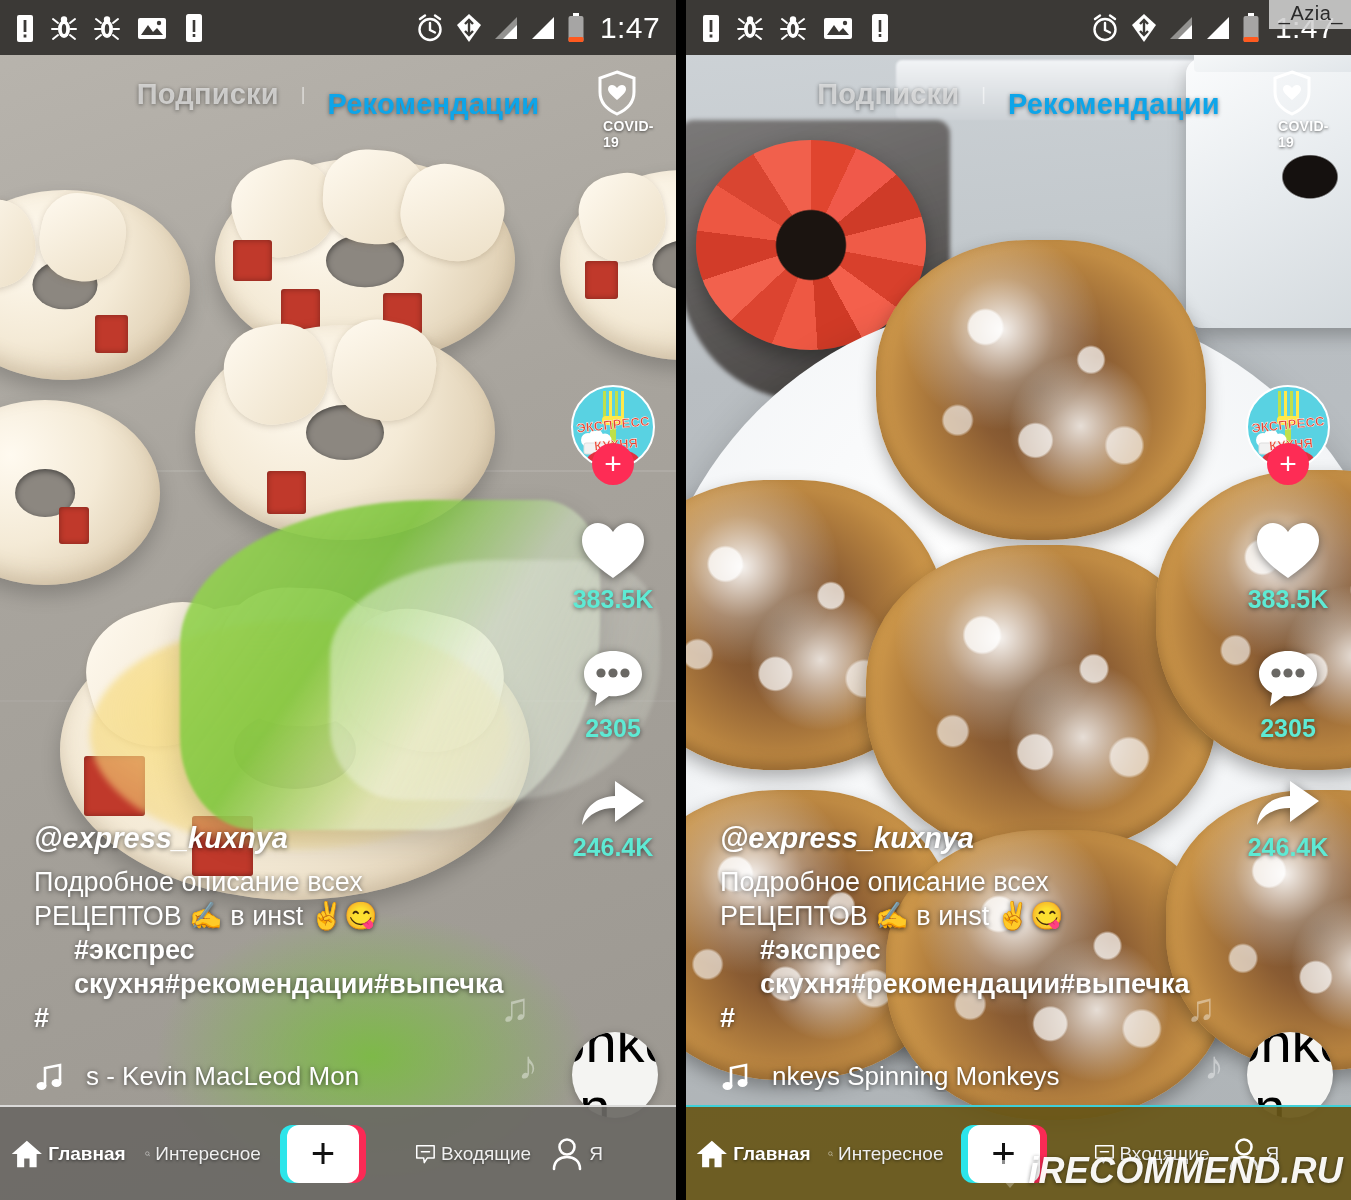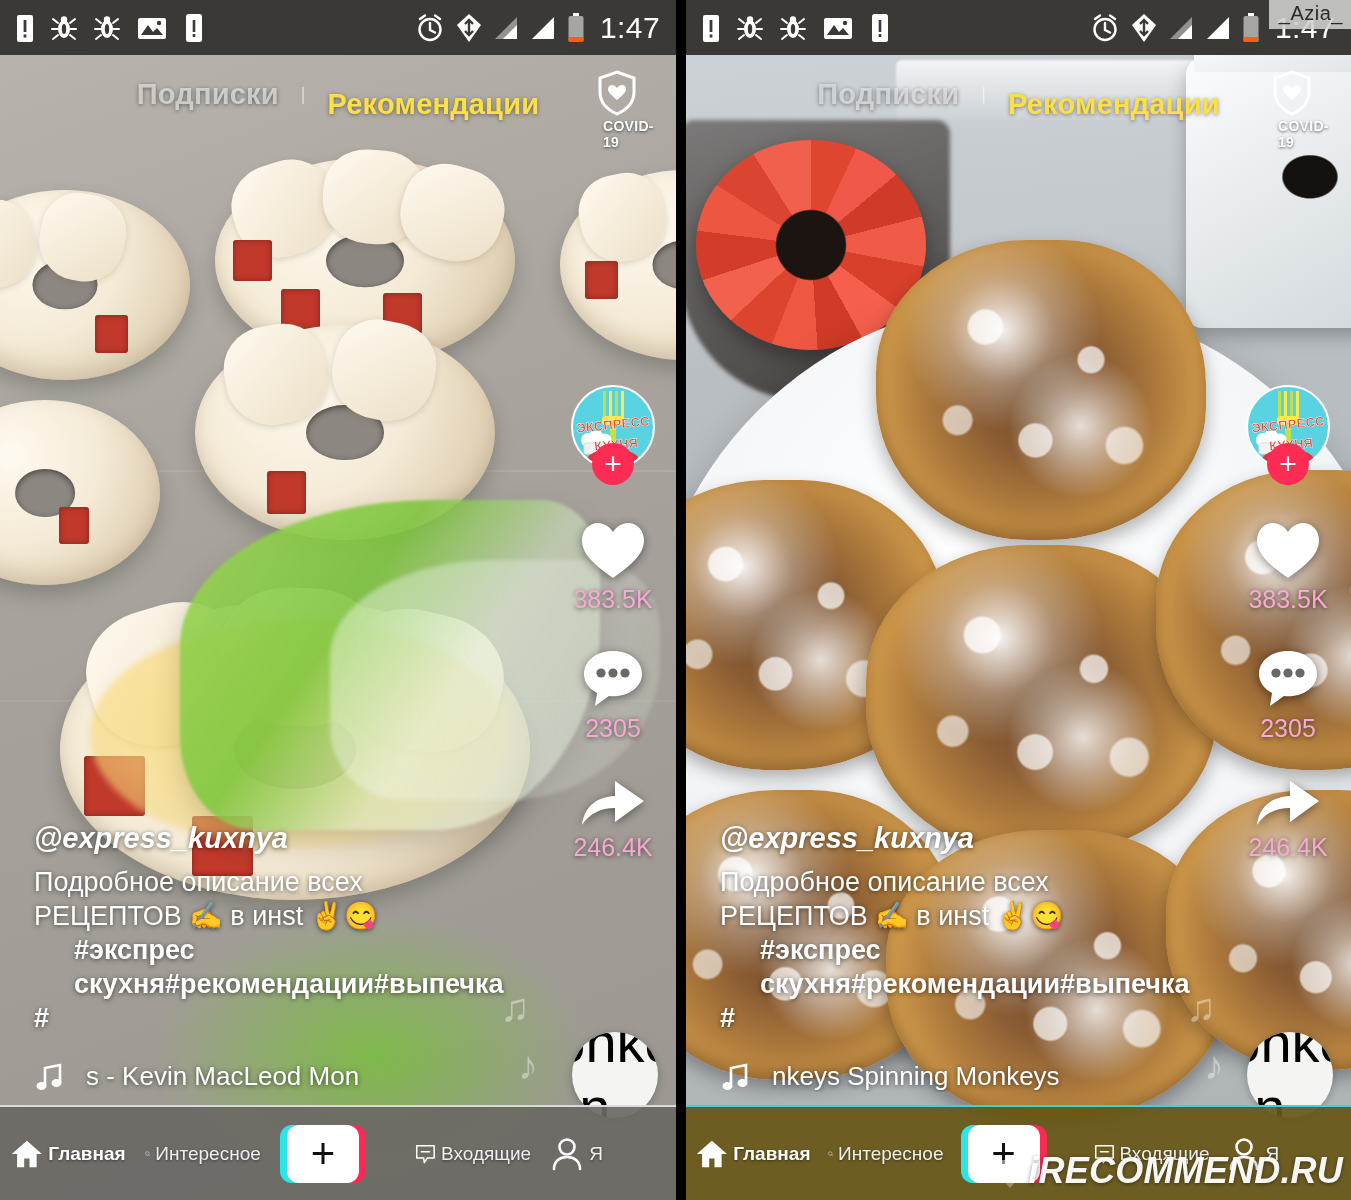--- a/index.html
+++ b/index.html
@@ -148,21 +148,21 @@
 
   .topnav {
     position:absolute; left:0; right:0; top:62px; height:64px;
     display:flex; align-items:center; justify-content:center; gap:22px;
   }
   .tab {
     font-size:29px; font-weight:bold; letter-spacing:.2px;
     text-shadow: 0 1px 4px rgba(0,0,0,.45);
   }
   .tab.inactive { color: rgba(233,233,233,.72); }
-  .tab.active { color:#fde047;margin-top:20px; }
+  .tab.active { color:#0ea5e9;margin-top:20px; }
   .tabsep { color: rgba(255,255,255,.55); font-size:18px; }
   .covid {
     position:absolute; right:22px; top:70px; width:74px;
     display:flex; flex-direction:column; align-items:center; gap:2px;
   }
   .covid-label { font-size:14px; font-weight:bold; color:#fff; letter-spacing:.3px;
                  text-shadow:0 1px 3px rgba(0,0,0,.6);margin-left:23px; }
 
   
   .rail { position:absolute; right:14px; top:385px; width:98px;
@@ -190,21 +190,21 @@
   .av-base { position:absolute; left:50%; bottom:-4px; transform:translateX(-50%);
              width:52px; height:22px; background:#e0313f; border-radius:50%; }
   .plus-badge {
     position:absolute; left:50%; bottom:-16px; transform:translateX(-50%);
     width:42px; height:42px; border-radius:50%; background:#fe2c55;
     display:flex; align-items:center; justify-content:center;
     color:#fff; font-size:30px; line-height:1; font-weight:300;
   }
   .act { display:flex; flex-direction:column; align-items:center; margin-bottom:34px; }
   .act-count {
-    color:#f9a8d4; font-size:25px; font-weight:normal; margin-top:4px;
+    color:#5eead4; font-size:25px; font-weight:bold; margin-top:4px;
     text-shadow: 0 1px 5px rgba(0,0,0,.6);
   }
   .act svg { filter: drop-shadow(0 2px 5px rgba(0,0,0,.45)); }
 
   
   .caption { position:absolute; left:34px; bottom:108px; width:470px; color:#fff; }
   .handle {
     font-size:29px; font-weight:bold; font-style:italic;
     text-shadow: 0 1px 5px rgba(0,0,0,.6); margin-bottom:10px;
   }

